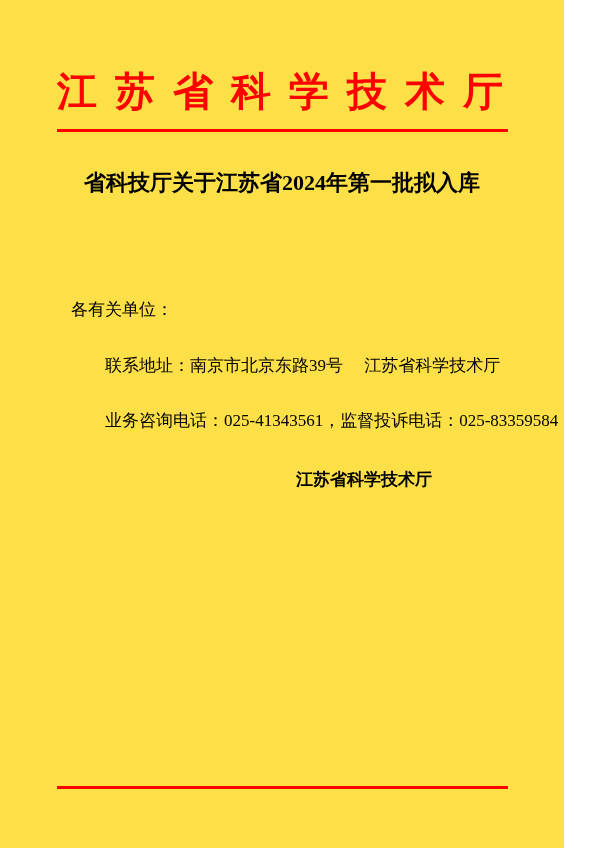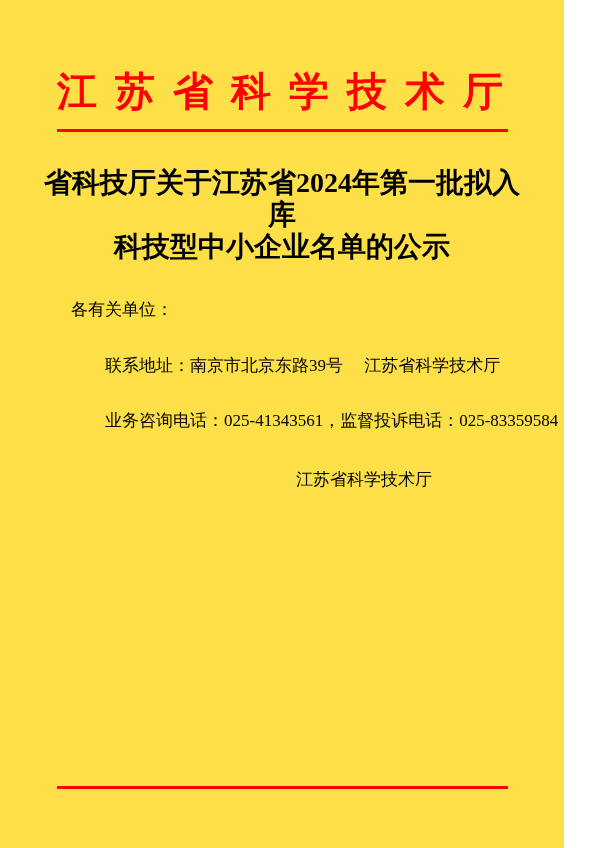--- a/index.html
+++ b/index.html
@@ -42,21 +42,21 @@
   .rule-bottom {
     top: 786px;
     border-top: 1px solid #ff0000;
     border-bottom: 2px solid #ff0000;
   }
   
   .doc-title {
     position: absolute;
     top: 167px; left: 40px; right: 40px;
     text-align: center;
-    font-size: 28px;
+    font-size: 22px;
     font-weight: bold;
     line-height: 32px;
   }
   
   .content {
     position: absolute;
     top: 258px; left: 71px; right: 70px;
     font-size: 17px;
     line-height: 31.5px;
     text-align: justify;
@@ -72,35 +72,35 @@
   
   .signature {
     margin-top: 27px;
     margin-left: auto;
     margin-right: 62px;
     width: fit-content;
     display: flex;
     flex-direction: column;
     align-items: center;
     text-align: center;
+    font-weight: bold;
   }
   .signature div { white-space: nowrap; }
 </style>
 </head>
 <body>
 
 <div class="page">
 
   <div class="agency-name">江 苏 省 科 学 技 术 厅</div>
 
   <div class="rule rule-top"></div>
 
   <div class="doc-title">
     <div>省科技厅关于江苏省2024年第一批拟入库</div>
-    <div>科技型中小企业名单的公示</div>
   </div>
 
   <div class="content">
     <div class="salutation">各有关单位：</div>
 
 
     <div class="contact-line">联系地址：南京市北京东路39号　 江苏省科学技术厅</div>
 
 
     <div class="contact-line">业务咨询电话：025-41343561，监督投诉电话：025-83359584</div>

